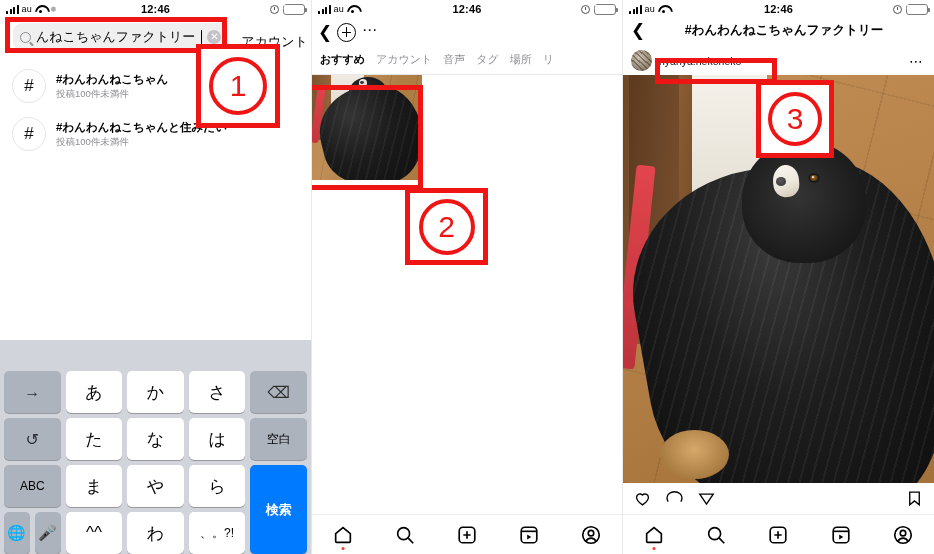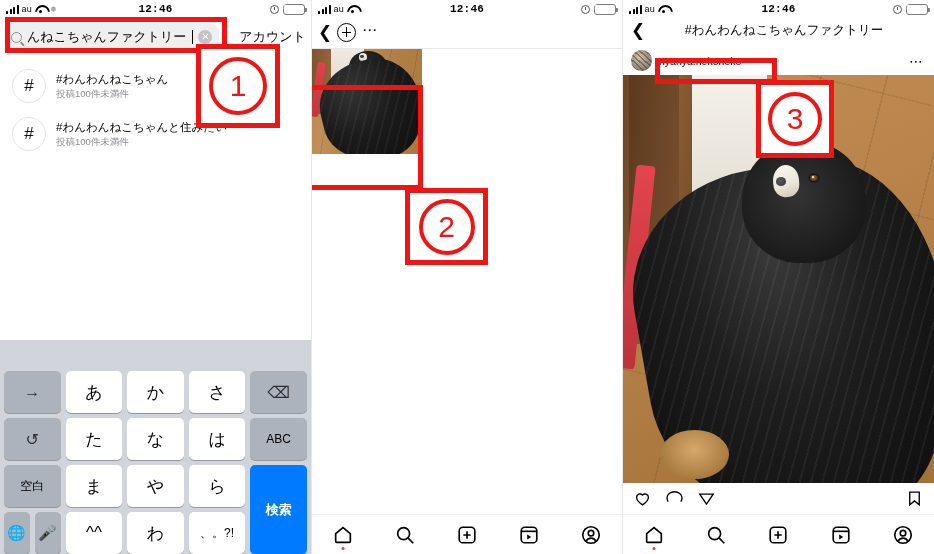--- a/index.html
+++ b/index.html
@@ -34,50 +34,50 @@
     border:2.2px solid #000; border-radius:50%;
     clip-path: polygon(0 0, 100% 0, 100% 48%, 0 48%);
   }
   .wifi::after{
     content:""; position:absolute; left:3.6px; top:5.2px; width:3.8px; height:3.8px;
     background:#000; border-radius:50%;
   }
   .snow { font-size: 8px; color: #8a8a8a; margin-left:1px; }
   .sb-time {
     position: absolute; left: 0; right: 0; text-align: center;
-    font-size: 11px; font-weight: bold; letter-spacing: .2px; font-family: Liberation Mono, monospace;
+    font-size: 11px; font-weight: bold; letter-spacing: .2px;
   }
   .sb-right { margin-left: auto; display: flex; align-items: center; gap: 4px; }
   .alarm { width: 9px; height: 9px; border: 1.3px solid #555; border-radius: 50%; position: relative; }
   .alarm::after{content:"";position:absolute;left:3.2px;top:1.6px;width:1.2px;height:3px;background:#555;}
   .batt { width: 22px; height: 11px; border: 1.2px solid #7b7b7b; border-radius: 3px; position: relative; padding:1px; }
   .batt::after{content:"";position:absolute;right:-3px;top:3.2px;width:1.6px;height:4px;background:#7b7b7b;border-radius:0 1px 1px 0;}
   .batt-fill { width: 100%; height: 100%; background: #3ad24a; border-radius: 1.5px; position: relative; }
   .bolt { position:absolute; left:50%; top:50%; transform:translate(-50%,-50%); color:#fff; font-size:9px; line-height:1; }
 
   
-  .search-row { display:flex; align-items:center; gap:20px; padding: 5px 7px 7px 4px; }
+  .search-row { display:flex; align-items:flex-end; gap:13px; padding: 5px 7px 7px 13px; }
   .search-field {
     flex: 1; height: 28px; background: #efeff0; border-radius: 9px;
     display:flex; align-items:center; padding: 0 7px; gap:5px; position: relative;
   }
   .mag { width:11px;height:11px;border:1.6px solid #8e8e93;border-radius:50%;position:relative;flex:none; }
   .mag::after{content:"";position:absolute;right:-4px;bottom:-3px;width:5px;height:1.6px;background:#8e8e93;transform:rotate(45deg);border-radius:1px;}
   .search-text { flex:1; font-size: 13px; color:#000; white-space:nowrap; overflow:hidden; }
   .caret { display:inline-block; width:1px; height:14px; background:#000; vertical-align:-3px; margin-left:1px;}
   .clear-x { width:14px;height:14px;border-radius:50%;background:#c3c3c7;color:#fff;font-size:10px;line-height:14px;text-align:center;flex:none; }
   .cancel-btn { font-size: 13px; color:#000; white-space:nowrap; padding-right:2px; }
 
   .result-list { padding-top: 4px; }
   .result-row { display:flex; align-items:center; gap:10px; padding: 7px 10px 7px 12px; }
   .hash-circle {
     width:34px;height:34px;border-radius:50%;border:1px solid #e6e6e6;
     display:flex;align-items:center;justify-content:center;font-size:17px;color:#111;flex:none;
   }
-  .res-main { font-size: 11.5px; font-weight: normal; color:#000; line-height:1.35;text-align:center; }
+  .res-main { font-size: 11.5px; font-weight: bold; color:#000; line-height:1.35;text-align:center; }
   .res-sub { font-size: 9.5px; color:#8e8e93; line-height:1.4; }
 
   
   .keyboard {
     position:absolute; left:0; right:0; bottom:0; height: 214px;
     background:#d1d4db; padding-top: 31px;
   }
   .kb-grid { display:grid; grid-template-columns: repeat(5, 1fr); gap:5px; padding: 0 4px 5px 4px; }
   .key {
     height: 42px; border-radius: 5px; display:flex; align-items:center; justify-content:center;
@@ -211,21 +211,21 @@
     border-radius: 52% 48% 42% 42%; transform: rotate(-6deg); }
   .bp-nose { position:absolute; left:28%; top:30%; width:8%; height:7%;
     background: radial-gradient(circle at 40% 35%, #5d5a5b, #333031);
     border-radius:50%; }
   .bp-eye { position:absolute; left:55%; top:28%; width:6.5%; height:5.5%;
     background: radial-gradient(circle at 45% 40%, #a8702a 0%, #5a3a12 60%, #1b1208 100%);
     border-radius:50%; box-shadow: 0 0 0 1.5px rgba(0,0,0,.5); }
   .bp-eye::after{content:"";position:absolute;left:22%;top:18%;width:30%;height:30%;background:#fff;border-radius:50%;opacity:.85;}
 
   .p3-title-row { display:flex; align-items:center; padding: 4px 10px 8px 8px; }
-  .p3-title { flex:1; text-align:center; font-size: 12.5px; font-weight:normal; color:#000; }
+  .p3-title { flex:1; text-align:center; font-size: 12.5px; font-weight:bold; color:#000; }
   .p3-user-row { display:flex; align-items:center; gap:7px; padding: 3px 10px 4px 8px; }
   .avatar {
     width:21px;height:21px;border-radius:50%;flex:none;overflow:hidden;position:relative;
     background: radial-gradient(circle at 40% 35%, #cfc3b2, #8c7f6d 70%, #6a5d4c 100%);
   }
   .avatar::after{content:"";position:absolute;inset:0;
     background: repeating-linear-gradient(42deg, rgba(60,45,30,.45) 0 1.5px, rgba(0,0,0,0) 1.5px 4px);}
   .uname { font-size: 10.5px; color:#111; }
   .p3-dots { margin-left:auto; font-size: 14px; letter-spacing:1px; color:#000; line-height:1; }
 
@@ -319,23 +319,23 @@
         <div class="key gray key-sym">→</div>
         <div class="key">あ</div>
         <div class="key">か</div>
         <div class="key">さ</div>
         <div class="key gray key-sym">⌫</div>
 
         <div class="key gray key-sym">↺</div>
         <div class="key">た</div>
         <div class="key">な</div>
         <div class="key">は</div>
+        <div class="key gray small">空白</div>
+
         <div class="key gray small">ABC</div>
-
-        <div class="key gray small">空白</div>
         <div class="key">ま</div>
         <div class="key">や</div>
         <div class="key">ら</div>
         <div class="key blue tall">検索</div>
 
         <div class="key-pair">
           <div class="key gray globe">🌐</div>
           <div class="key gray mic">🎤</div>
         </div>
         <div class="key">^^</div>
@@ -371,20 +371,28 @@
         </span>
       </div>
     </div>
 
     <div class="p2-top">
       <div class="chev">❮</div>
       <div class="plus-circle"></div>
       <div class="dots">⋯</div>
     </div>
 
+    <div class="tabs">
+      <div class="tab active">おすすめ</div>
+      <div class="tab">アカウント</div>
+      <div class="tab">音声</div>
+      <div class="tab">タグ</div>
+      <div class="tab">場所</div>
+      <div class="tab cut">リ</div>
+    </div>
     <div class="tabs-rule"></div>
 
     <div class="thumb-row">
       <div class="thumb">
         <div class="floor"></div>
         <div class="door"></div>
         <div class="wall"></div>
         <div class="leash"></div>
         <div class="doghead">
           <div class="snout"></div>

